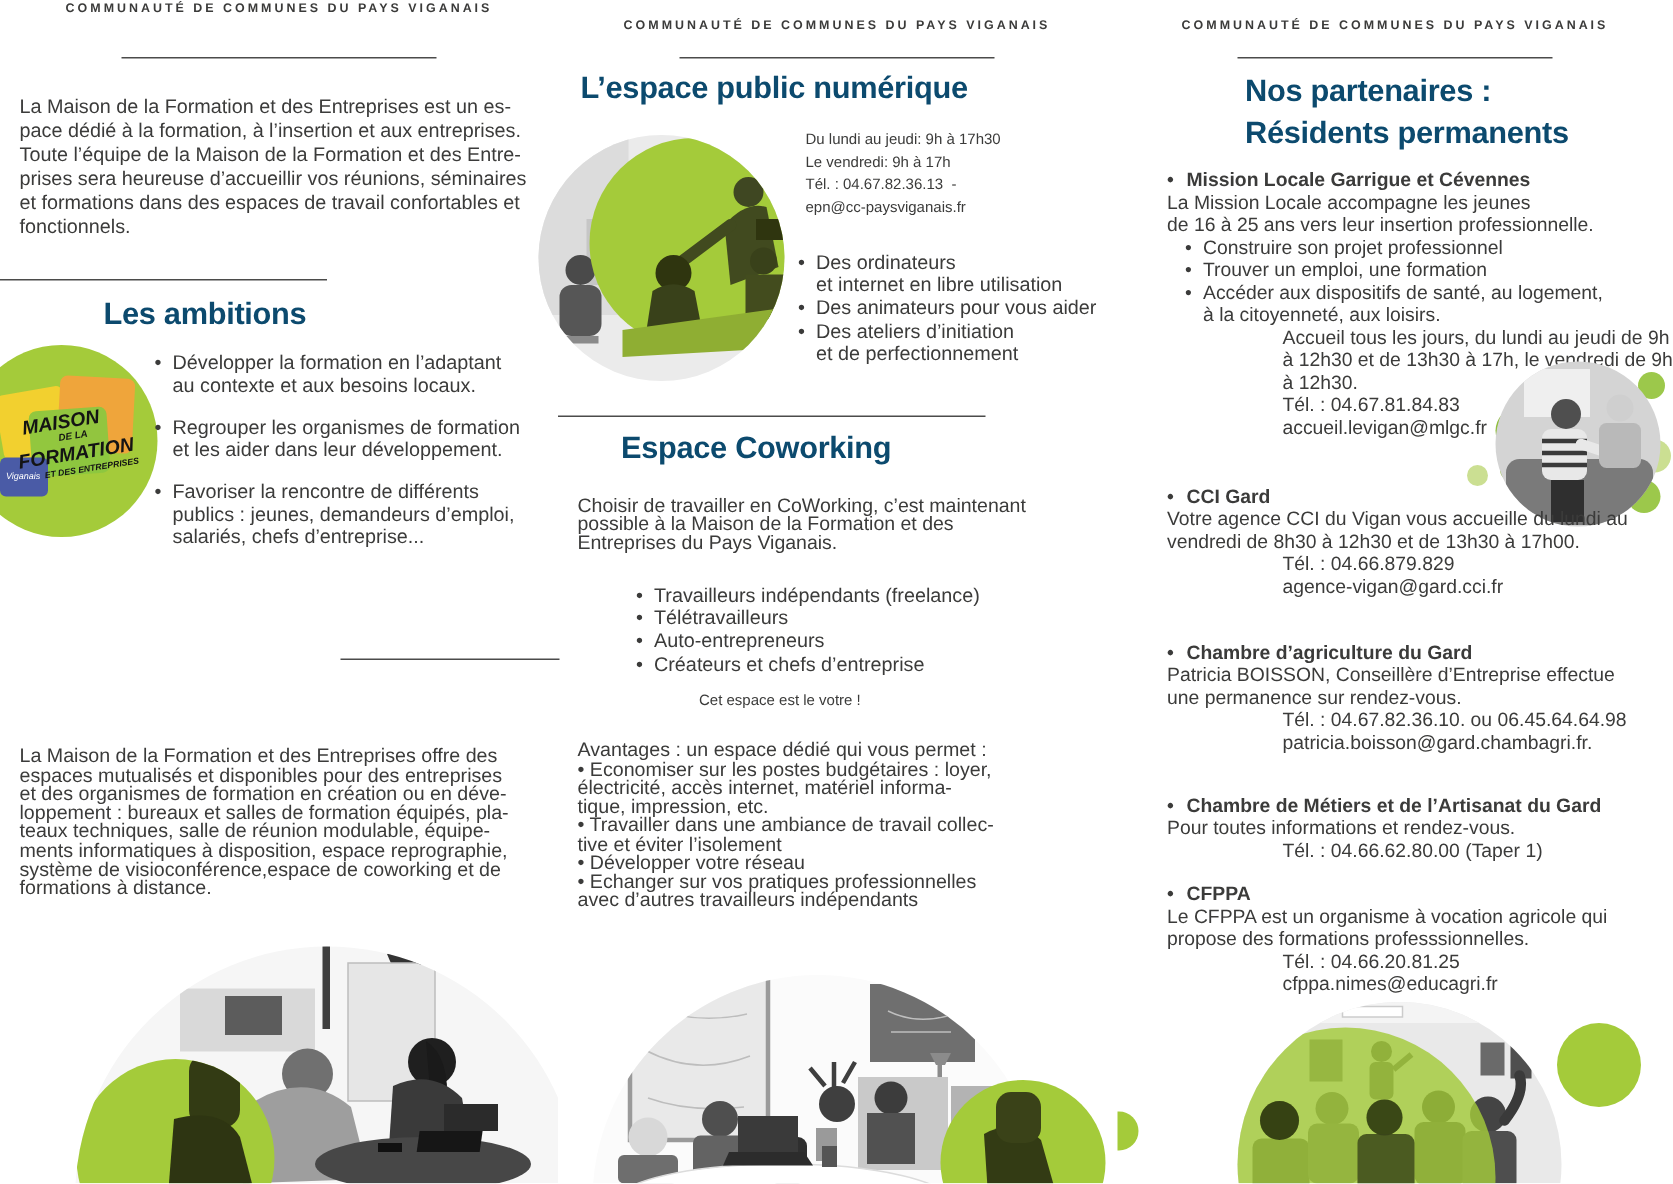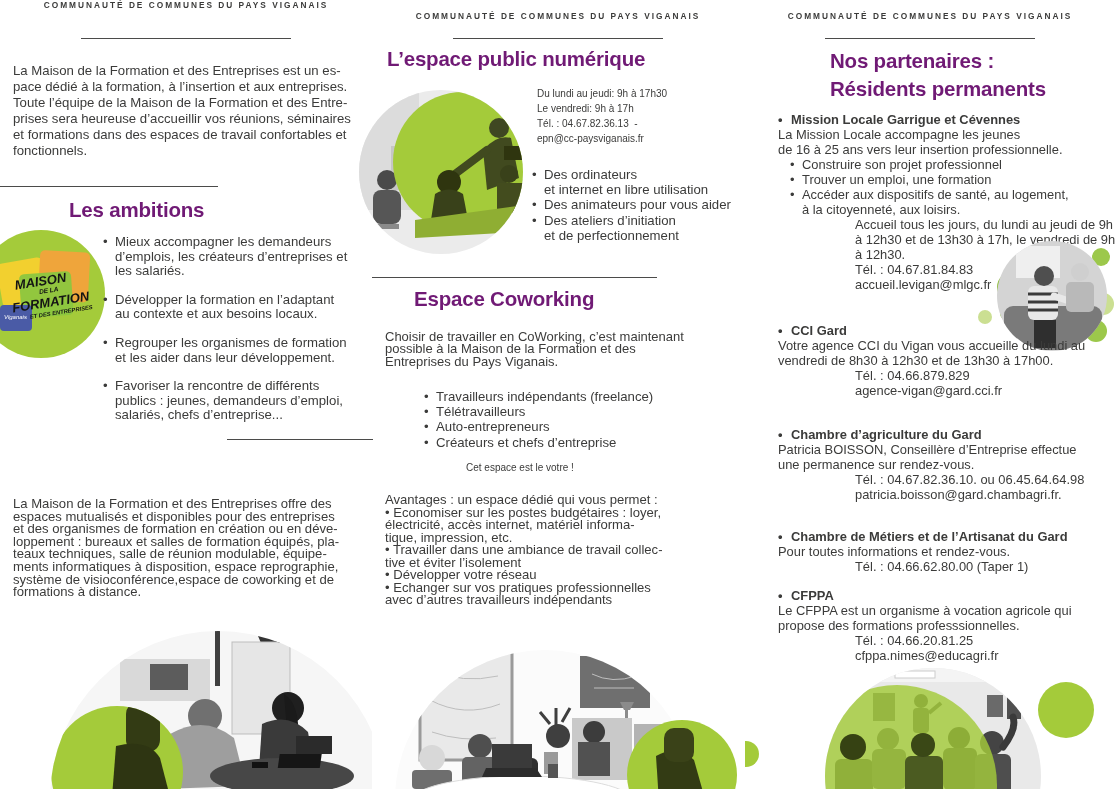--- a/index.html
+++ b/index.html
@@ -2,21 +2,21 @@
 <html><head>
 <meta charset="utf-8">
 <style>
   html,body { margin:0; padding:0; background:#fff; }
   .page { position:relative; width:1115px; height:789px; background:#ffffff;
           font-family:"Liberation Sans", sans-serif; color:#3B3B3A; overflow:hidden; }
   .abs { position:absolute; }
   .colhdr { width:372px; text-align:center; font-size:8.3px; font-weight:bold;
             letter-spacing:2px; color:#3b3b3a; white-space:nowrap; }
   .rule { background:#4b4b4a; height:1.4px; }
-  .h1 { font-size:20.5px; font-weight:600; color:#701a75; letter-spacing:-0.2px;
+  .h1 { font-size:20.5px; font-weight:600; color:#0c4a6e; letter-spacing:-0.2px;
         white-space:pre; line-height:24px; }
   .h1.two { line-height:28px; }
   .t  { white-space:pre; font-size:13.2px; line-height:16px; }
   .tight { white-space:pre; font-size:13.1px; line-height:12.6px; }
   .mid15 { white-space:pre; font-size:10px; line-height:15px; }
   ul { list-style:none; margin:0; padding:0; }
   li { white-space:pre; position:relative; padding-left:12px; }
   li::before { content:"•"; position:absolute; left:0; top:0; }
   .amb li { font-size:13.2px; line-height:14.6px; margin-bottom:14px; }
   .epnb li, .cwb li { font-size:13.2px; line-height:15.2px; }
@@ -64,23 +64,20 @@
     <text x="28" y="90" font-size="6" font-style="italic" fill="#ffffff">Viganais</text>
     <g fill="#141414" font-weight="bold" font-style="italic" transform="rotate(-9 70 62)">
       <text x="40" y="56" font-size="13">MAISON</text>
       <text x="63" y="64" font-size="6.5">DE LA</text>
       <text x="34" y="78" font-size="13">FORMATION</text>
       <text x="50" y="87" font-size="5.8">ET DES ENTREPRISES</text>
     </g>
   </svg>
 
   <ul class="abs amb" style="left:103px;top:235px;width:268px;">
-    <li>Mieux accompagner les demandeurs
-d’emplois, les créateurs d’entreprises et
-les salariés.</li>
     <li>Développer la formation en l’adaptant
 au contexte et aux besoins locaux.</li>
     <li>Regrouper les organismes de formation
 et les aider dans leur développement.</li>
     <li>Favoriser la rencontre de différents
 publics : jeunes, demandeurs d’emploi,
 salariés, chefs d’entreprise...</li>
   </ul>
 
   <div class="abs rule" style="left:227px;top:439px;width:146px;"></div>

